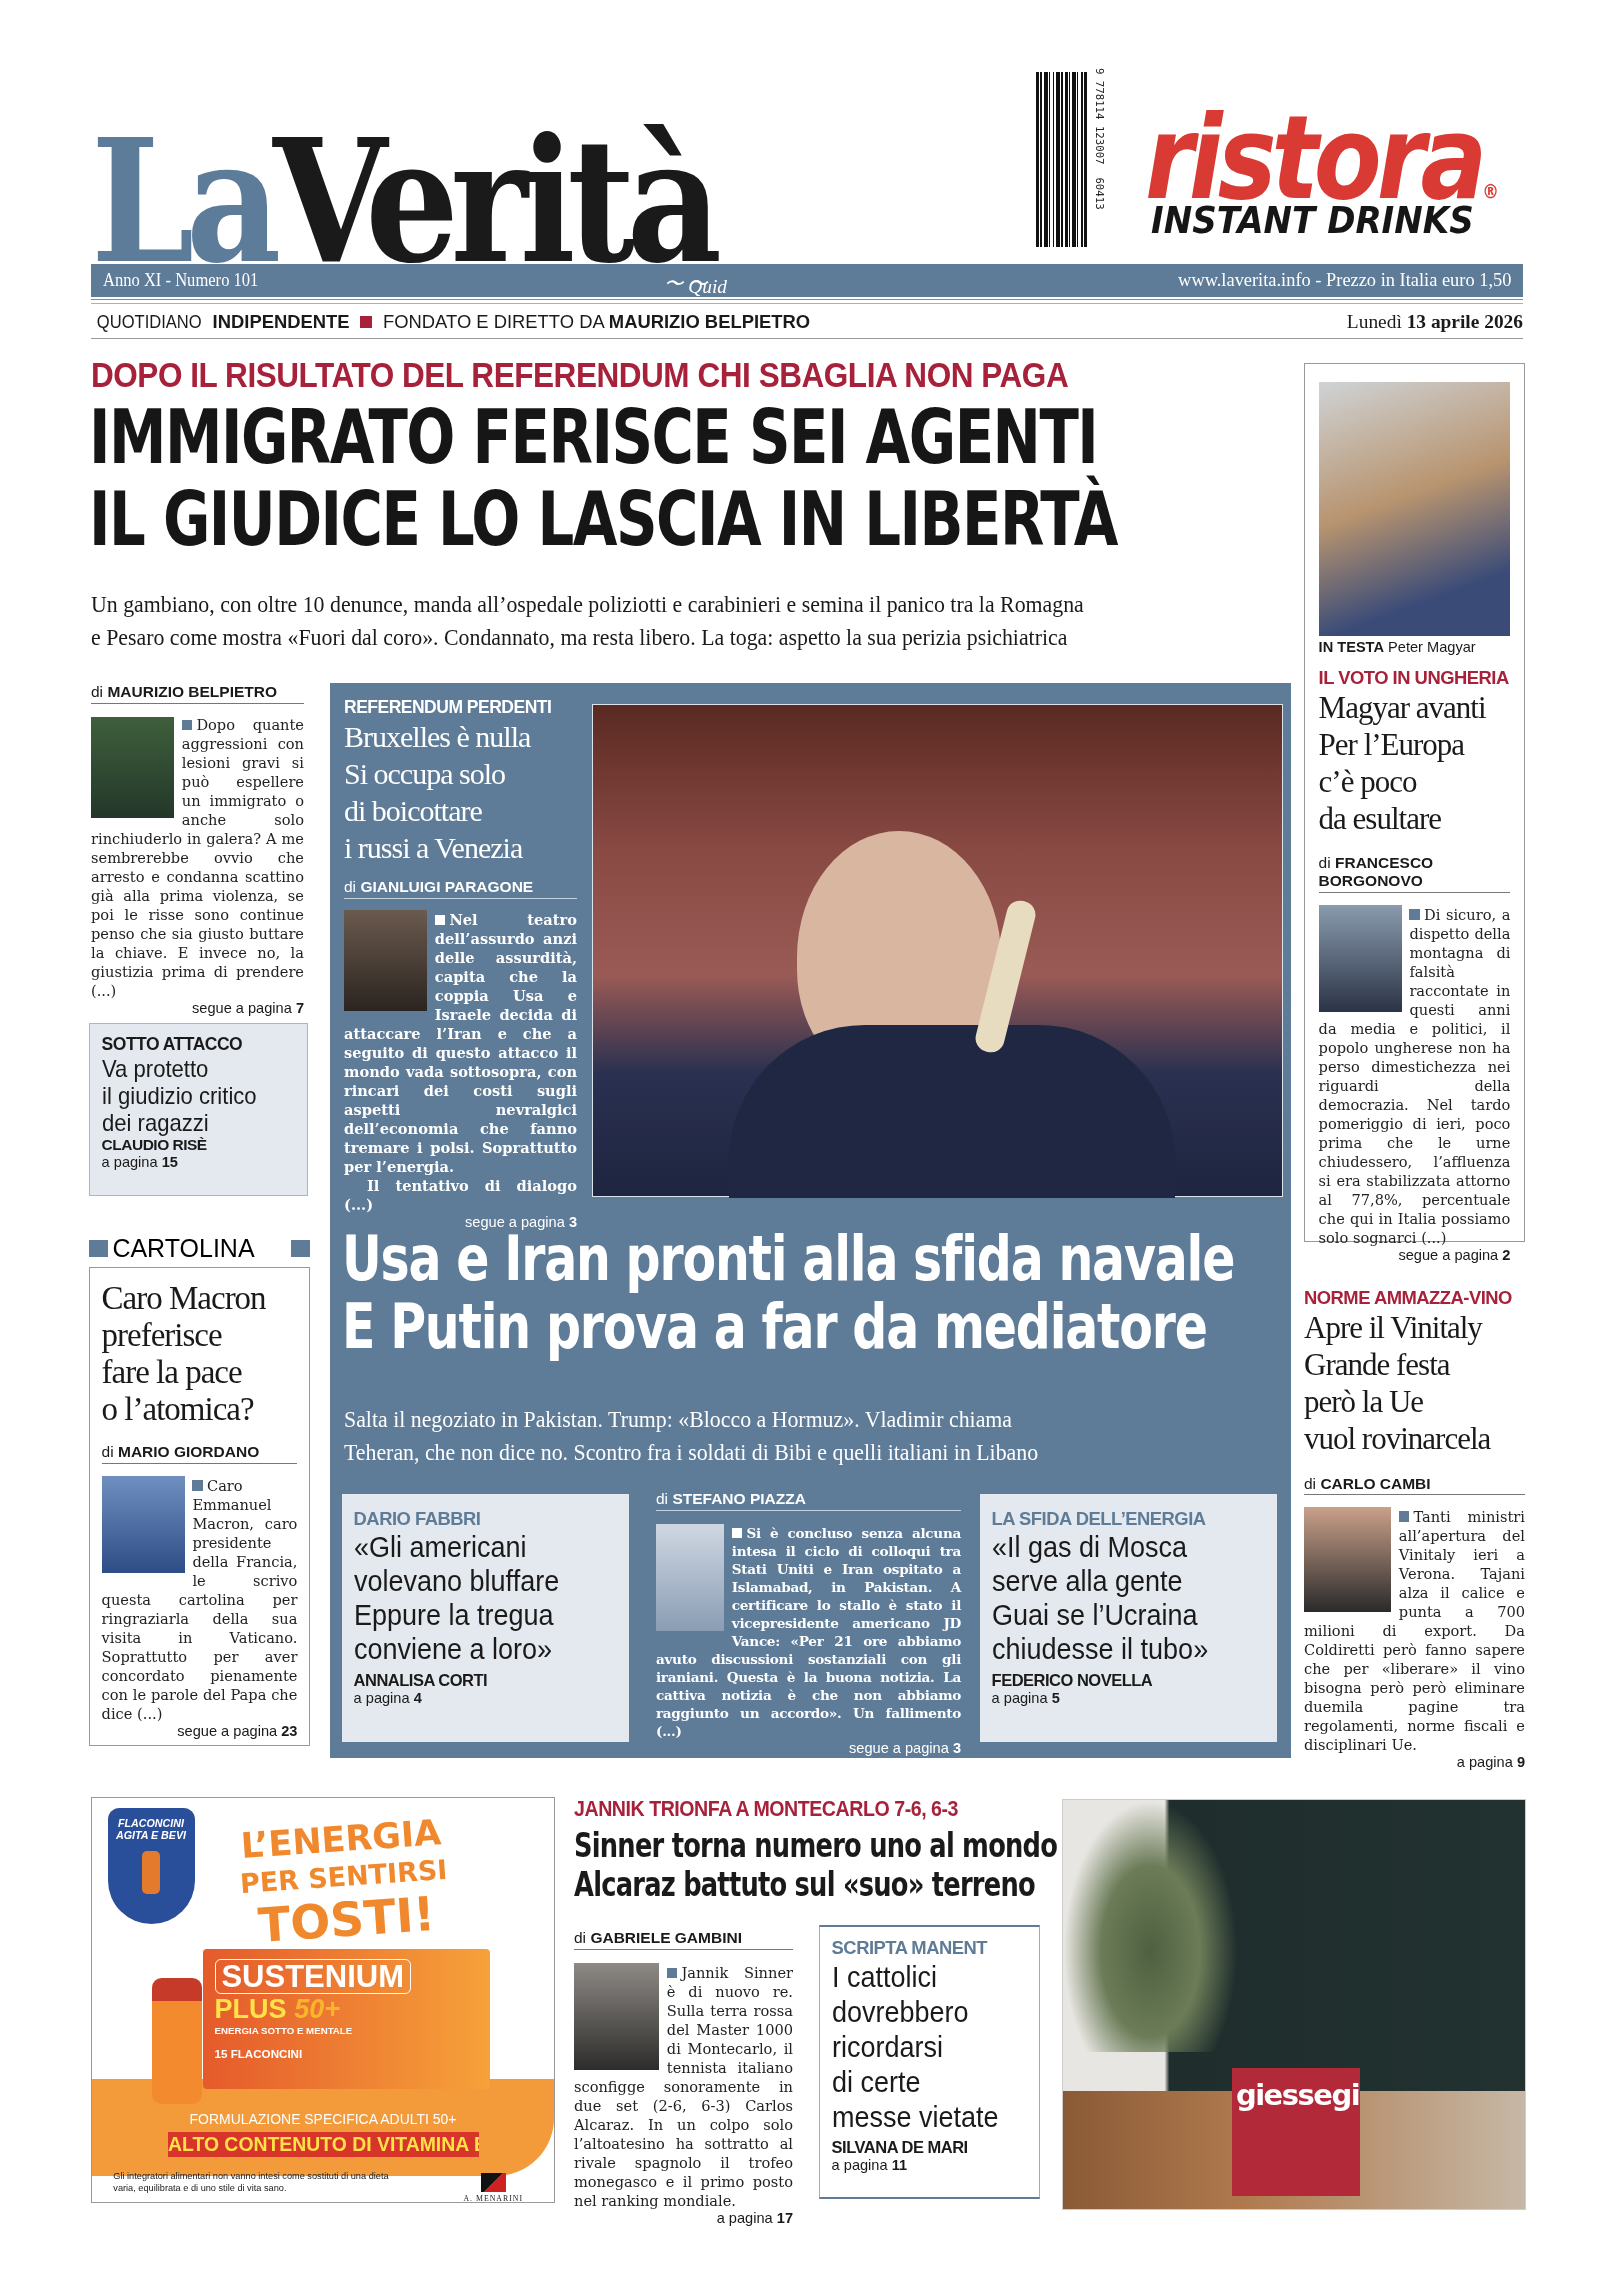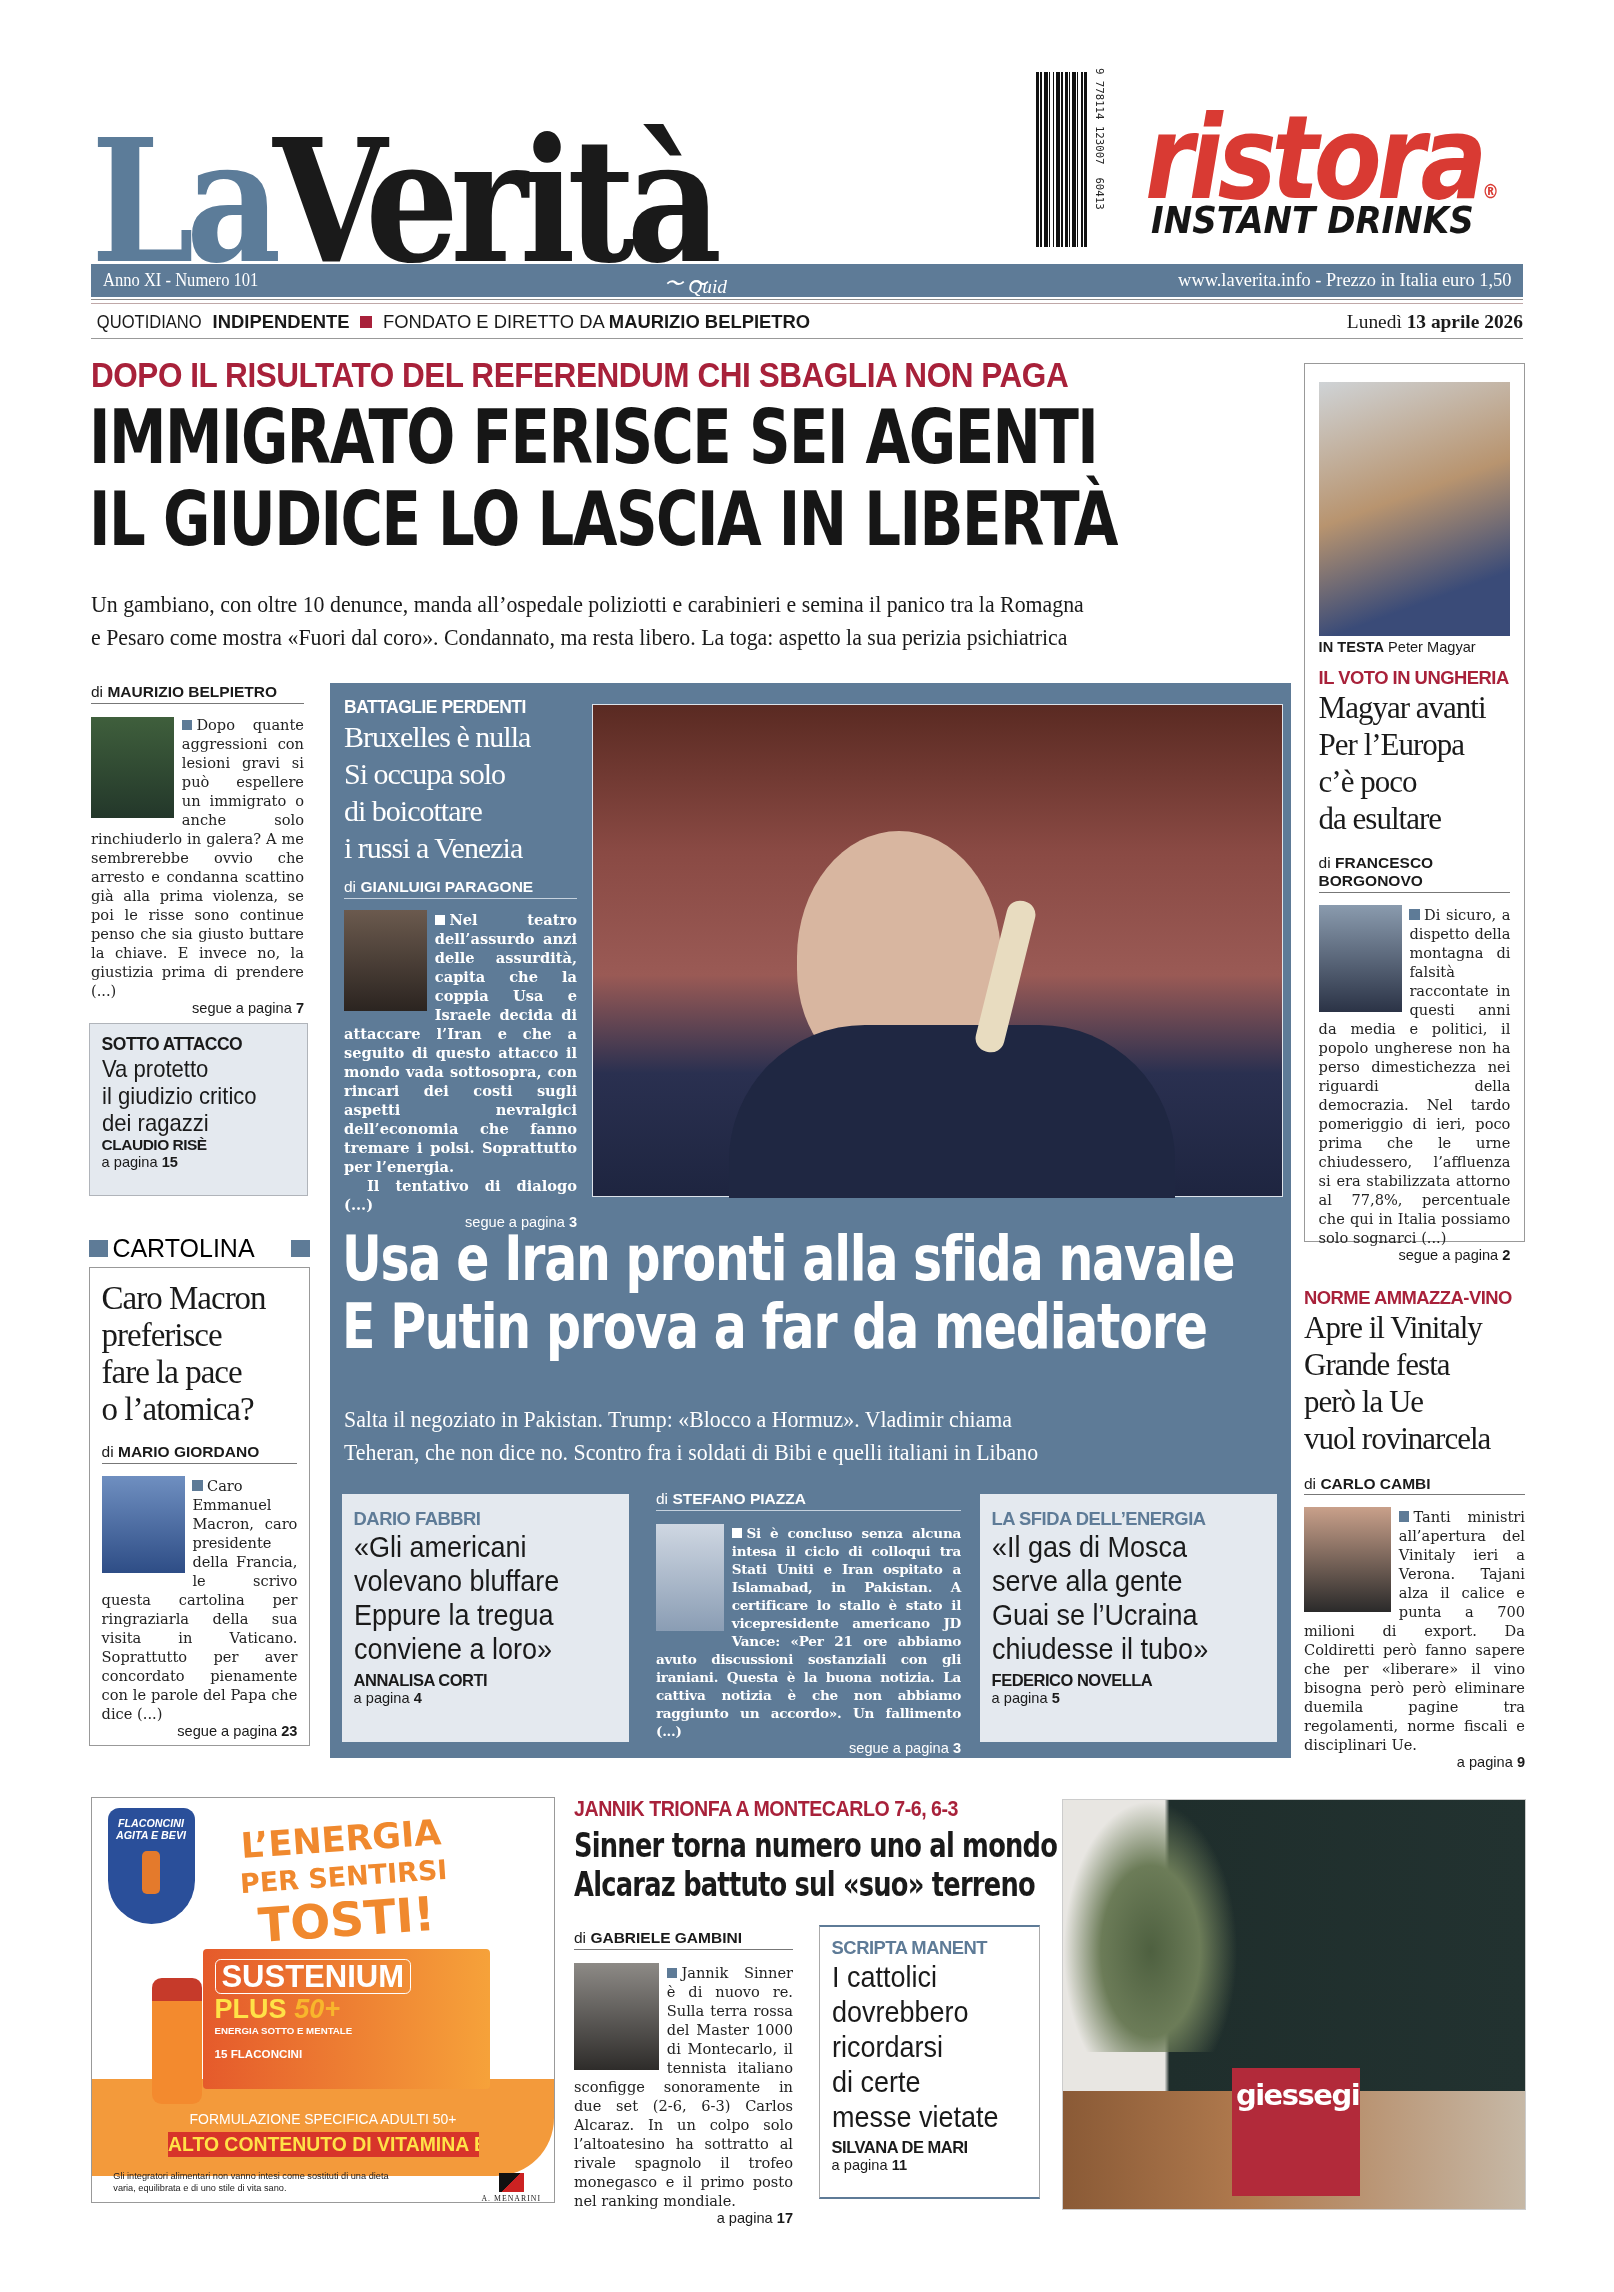--- a/index.html
+++ b/index.html
@@ -129,21 +129,21 @@
   </div>
   <div class="byline" style="margin-top:15.5px"><span>di</span> <b>MARIO GIORDANO</b></div>
   <div class="photo" style="float:left;width:83px;height:97px;margin:11.6px 7.8px 1.9px 0;background:linear-gradient(#6f8fc0,#2e4d86)"></div>
   <div class="body" style="margin-top:11.6px"><span class="sq"></span><span>Caro Emmanuel Macron, caro presidente della Francia, le scrivo questa cartolina per ringraziarla della sua visita in Vaticano. Soprattutto per aver concordato pienamente con le parole del Papa che dice (...)</span></div>
   <div class="more"><span>segue a pagina</span> <b>23</b></div>
 </div>
 
 <div class="abs panel" style="left:330px;top:683px;width:961px;height:1075px"></div>
 
 <div class="abs" style="left:344px;top:697px;width:233px;color:#fff">
-  <div class="kicker" style="font-size:17.5px">BATTAGLIE PERDENTI</div>
+  <div class="kicker" style="font-size:17.5px">REFERENDUM PERDENTI</div>
   <div style="font-size:30px;line-height:37px;letter-spacing:-1px;white-space:nowrap">
     <div>Bruxelles è nulla</div>
       <div>Si occupa solo</div>
       <div>di boicottare</div>
       <div>i russi a Venezia</div>
   </div>
   <div class="byline" style="margin-top:12px;border-color:#c6d2de"><span>di</span> <b>GIANLUIGI PARAGONE</b></div>
   <div class="photo" style="float:left;width:83px;height:101px;margin:11.6px 7.8px 1.9px 0;background:linear-gradient(#6b5a4e,#2b2420)"></div>
   <div class="body" style="margin-top:11.6px;color:#fff;font-weight:bold"><span class="sq" style="background:#fff"></span><span>Nel teatro dell’assurdo anzi delle assurdità, capita che la coppia Usa e Israele decida di attaccare l’Iran e che a seguito di questo attacco il mondo vada sottosopra, con rincari dei costi sugli aspetti nevralgici dell’economia che fanno tremare i polsi. Soprattutto per l’energia.</span><div style="text-indent:23px">Il tentativo di dialogo (...)</div></div>
   <div class="more" style="color:#fff"><span>segue a pagina</span> <b>3</b></div>
@@ -238,21 +238,21 @@
   <div style="position:absolute;left:60px;top:180px;width:50px;height:126px;background:#f38a2e;border-radius:9.7px;border-top:23px solid #c63a2a"></div>
   <div style="position:absolute;left:111px;top:151px;width:287px;height:140px;background:linear-gradient(90deg,#e55a2b,#f6a23a);border-radius:3.9px;padding:9.7px 11.6px;color:#fff;font-family:'Liberation Sans',sans-serif">
     <div style="font-size:31px;font-weight:bold;line-height:33px;border:1.9px solid #fff;border-radius:5.8px;display:inline-block;padding:0 5.8px">SUSTENIUM</div>
     <div style="font-size:27px;font-weight:bold;color:#ffe247;line-height:31px"><span>PLUS</span> <i style="color:#f8b62c">50+</i></div>
     <div style="font-size:9.7px;font-weight:bold">ENERGIA SOTTO E MENTALE</div>
     <div style="font-size:11.6px;font-weight:bold;margin-top:11.6px">15 FLACONCINI</div>
   </div>
   <div style="position:absolute;left:0;width:100%;top:312px;text-align:center;color:#fff;font-family:'Liberation Sans',sans-serif;font-size:15.5px;transform:scaleX(.9)">FORMULAZIONE SPECIFICA ADULTI 50+</div>
   <div style="position:absolute;left:76px;top:334px;width:311px;height:25px;background:#d7342a;color:#ffe247;font-family:'Liberation Sans',sans-serif;font-weight:bold;font-size:19.4px;text-align:center;line-height:25px;white-space:nowrap;overflow:hidden">ALTO CONTENUTO DI VITAMINA B12</div>
   <div style="position:absolute;left:21.3px;top:373px;width:291px;font-family:'Liberation Sans',sans-serif;font-size:9.2px;line-height:11.6px">Gli integratori alimentari non vanno intesi come sostituti di una dieta varia, equilibrata e di uno stile di vita sano.</div>
-  <div style="position:absolute;right:13px;top:375px;font-family:'Liberation Serif',serif;font-size:7.8px;letter-spacing:1px;text-align:right"><div style="width:25px;height:19.4px;margin:0 auto 1.9px;background:linear-gradient(135deg,#111 50%,#c22 50%)"></div><span>A. MENARINI</span></div>
+  <div style="position:absolute;right:31px;top:375px;font-family:'Liberation Serif',serif;font-size:7.8px;letter-spacing:1px;text-align:right"><div style="width:25px;height:19.4px;margin:0 auto 1.9px;background:linear-gradient(135deg,#111 50%,#c22 50%)"></div><span>A. MENARINI</span></div>
 </div>
 
 <div class="abs" style="left:574px;top:1797px;width:466px">
   <div class="kicker red" style="font-size:21.3px;white-space:nowrap;transform:scaleX(.92);transform-origin:left top">JANNIK TRIONFA A MONTECARLO 7-6, 6-3</div>
   <div style="font-family:'DejaVu Sans',sans-serif;font-weight:bold;font-size:33px;line-height:39px;letter-spacing:-1px;white-space:nowrap;transform:scaleX(.78);transform-origin:left top;margin-top:3.9px">
     <div>Sinner torna numero uno al mondo</div>
       <div>Alcaraz battuto sul «suo» terreno</div>
   </div>
 </div>
 <div class="abs" style="left:574px;top:1929px;width:219px">

